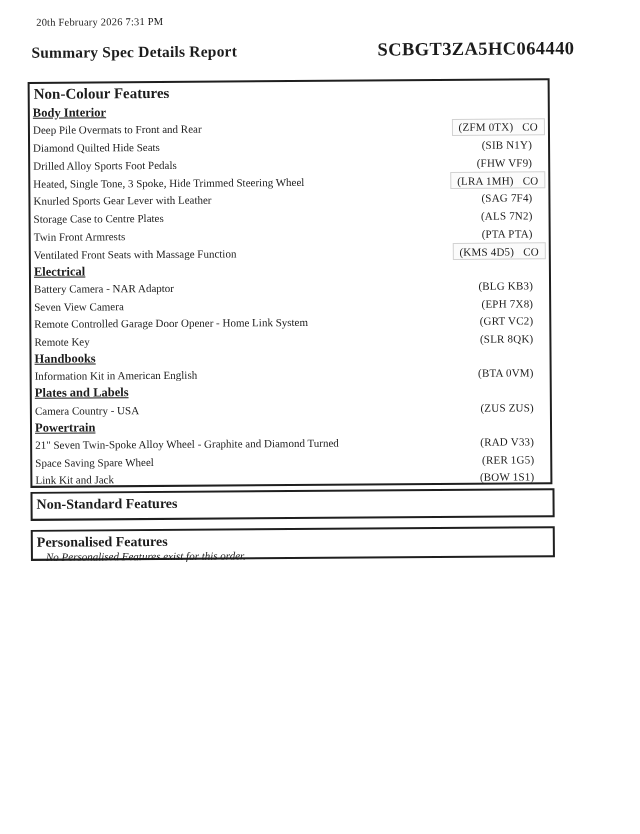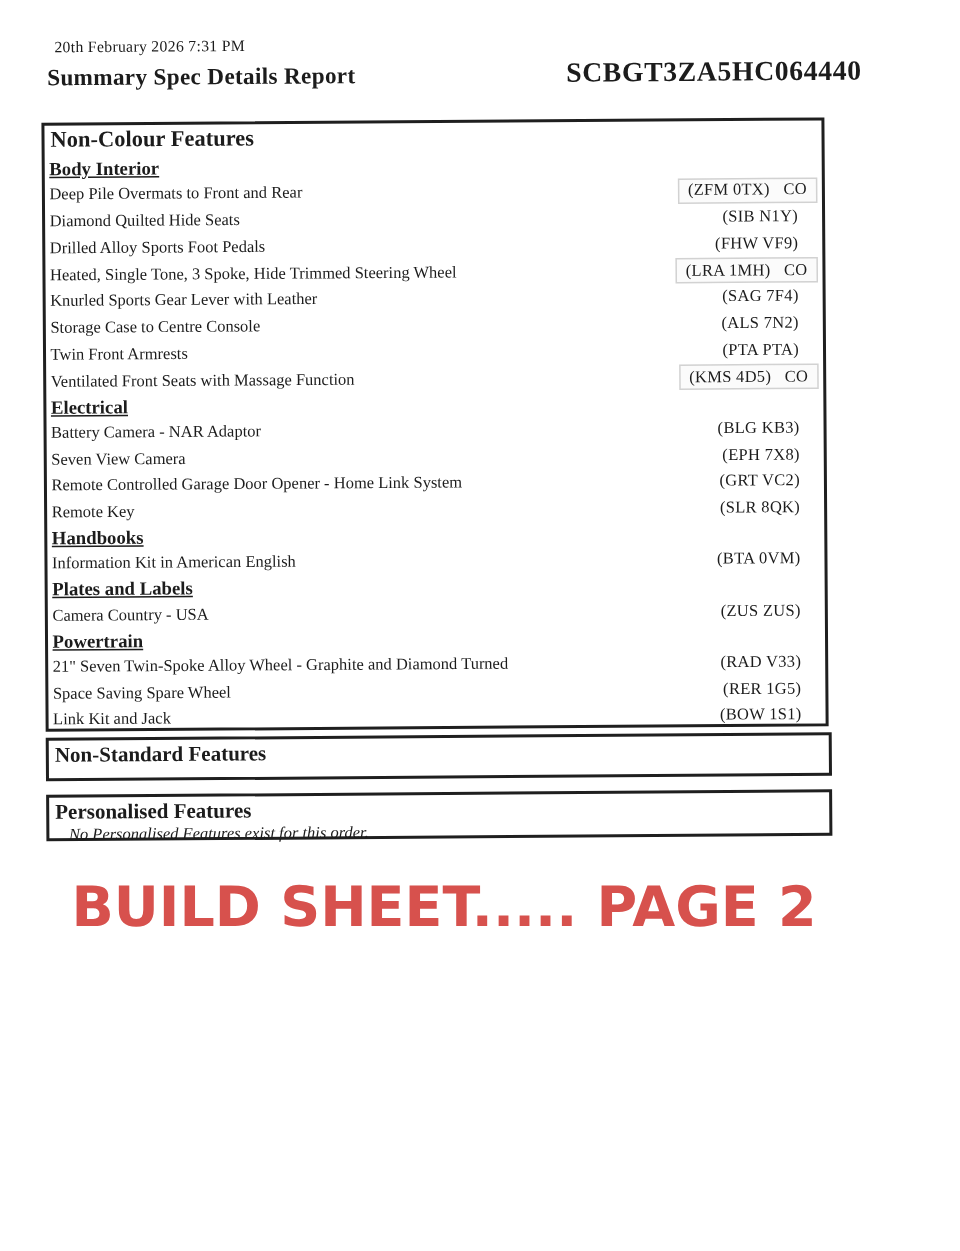--- a/index.html
+++ b/index.html
@@ -3,21 +3,21 @@
 <meta charset="utf-8">
 <style>
   html,body{margin:0;padding:0;background:#ffffff;}
   .page{
     position:relative;width:640px;height:834px;background:#ffffff;overflow:hidden;
     font-family:"Liberation Serif","DejaVu Serif",serif;color:#1c1c1c;
   }
   
   .scan{position:absolute;left:0;top:0;width:640px;height:834px;
     transform:rotate(-0.4deg);transform-origin:300px 280px;}
-  .date-line{position:absolute;left:38px;top:25px;font-size:10.5px;letter-spacing:.2px;}
+  .date-line{position:absolute;left:38px;top:15px;font-size:10.5px;letter-spacing:.2px;}
   .report-title{position:absolute;left:33px;top:42px;font-size:15.5px;font-weight:bold;letter-spacing:.2px;}
   .vin{position:absolute;top:40px;right:64px;font-size:18.5px;font-weight:bold;letter-spacing:.4px;}
 
   .box{position:absolute;left:29px;border:2px solid #1f1f1f;background:#fff;box-sizing:border-box;}
   .box-ncf{top:80px;width:522px;height:406px;}
   .box-nsf{top:490px;width:524px;height:29px;}
   .box-pf{top:528px;width:524px;height:31px;}
 
   .ncf-title{font-size:15px;font-weight:bold;padding:2px 0 0 4px;height:19px;line-height:17px;}
   .sec-h{font-size:12.5px;font-weight:bold;text-decoration:underline;height:16.5px;line-height:16.5px;padding-left:3px;}
@@ -76,21 +76,21 @@
               <span class="fco">CO</span>
             </span>
           </div>
           <div class="frow">
             <span class="flabel">Knurled Sports Gear Lever with Leather</span>
             <span class="codewrap">
               <span class="fcode">(SAG 7F4)</span>
             </span>
           </div>
           <div class="frow">
-            <span class="flabel">Storage Case to Centre Console</span>
+            <span class="flabel">Storage Case to Centre Plates</span>
             <span class="codewrap">
               <span class="fcode">(ALS 7N2)</span>
             </span>
           </div>
           <div class="frow">
             <span class="flabel">Twin Front Armrests</span>
             <span class="codewrap">
               <span class="fcode">(PTA PTA)</span>
             </span>
           </div>
@@ -166,14 +166,13 @@
       <div class="nsf-title">Non-Standard Features</div>
     </div>
 
     <div class="box box-pf">
       <div class="pf-title">Personalised Features</div>
       <div class="pf-note">No Personalised Features exist for this order.</div>
     </div>
 
   </div>
 
-  <div class="stamp" style="color: rgb(215, 81, 77);">BUILD SHEET..... PAGE 2</div>
 </div>
 
 </body></html>

